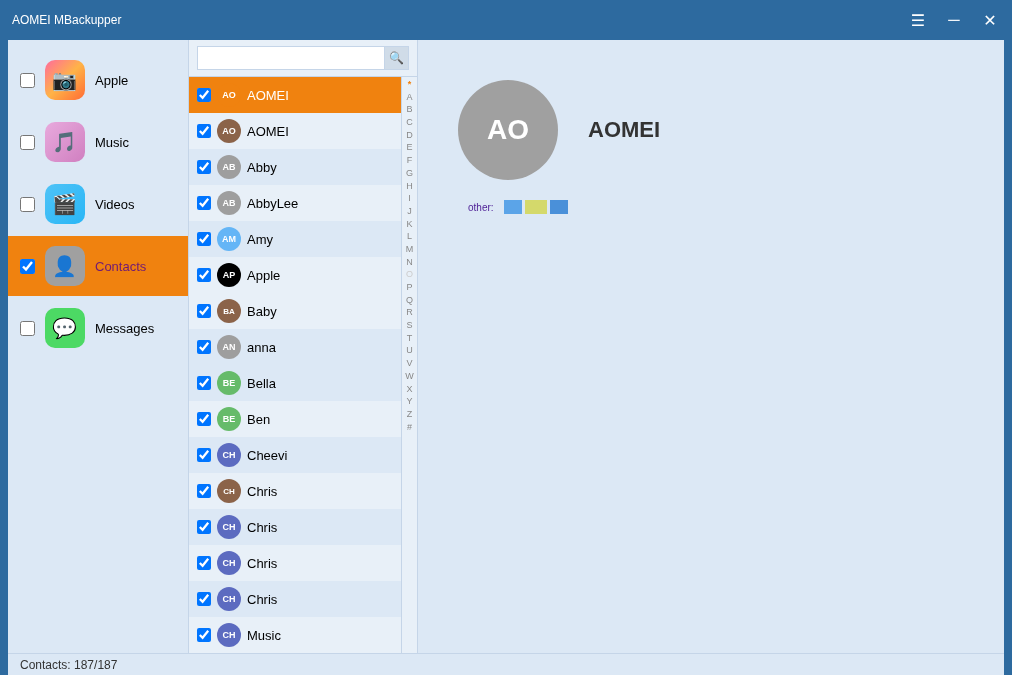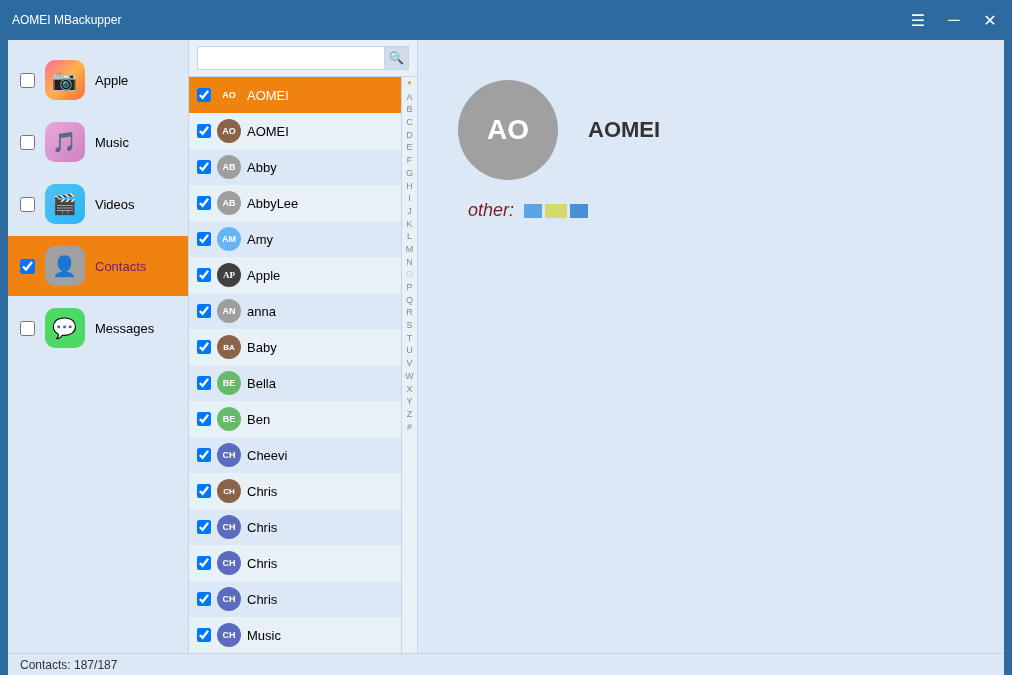--- a/index.html
+++ b/index.html
@@ -228,23 +228,22 @@
       color: #333;
     }
     .detail-other {
       display: flex;
       align-items: center;
       gap: 10px;
       margin-top: 20px;
       padding-left: 10px;
     }
     .detail-other-label {
-      color: #7f1d1d;
-      font-size: 18px;
-      font-style: italic;
+      color: #4c1d95;
+      font-size: 10px;
     }
     .color-swatch {
       display: flex;
       gap: 3px;
     }
     .swatch {
       width: 18px;
       height: 14px;
     }
     
@@ -352,34 +351,34 @@
           </div>
 
           <div class="contact-item alt-bg">
             <input type="checkbox" class="contact-checkbox" checked="" style="">
             <div class="contact-avatar" style="background:#64b5f6;">AM</div>
             <span class="contact-name">Amy</span>
           </div>
 
           <div class="contact-item">
             <input type="checkbox" class="contact-checkbox" checked="" style="">
-            <div class="contact-avatar" style="background:#404040;font-family:Liberation Serif, serif;">AP</div>
+            <div class="contact-avatar" style="background:#000000;">AP</div>
             <span class="contact-name">Apple</span>
+          </div>
+
+          <div class="contact-item">
+            <input type="checkbox" class="contact-checkbox" checked="" style="">
+            <div class="contact-avatar" style="background:#8b6349;font-size:8px;">BA</div>
+            <span class="contact-name">Baby</span>
           </div>
 
           <div class="contact-item alt-bg">
             <input type="checkbox" class="contact-checkbox" checked="" style="">
             <div class="contact-avatar av-gray">AN</div>
             <span class="contact-name">anna</span>
-          </div>
-
-          <div class="contact-item">
-            <input type="checkbox" class="contact-checkbox" checked="" style="">
-            <div class="contact-avatar" style="background:#8b6349;font-size:8px;">BA</div>
-            <span class="contact-name">Baby</span>
           </div>
 
           <div class="contact-item alt-bg">
             <input type="checkbox" class="contact-checkbox" checked="" style="">
             <div class="contact-avatar" style="background:#66bb6a;">BE</div>
             <span class="contact-name">Bella</span>
           </div>
 
           <div class="contact-item">
             <input type="checkbox" class="contact-checkbox" checked="" style="">

